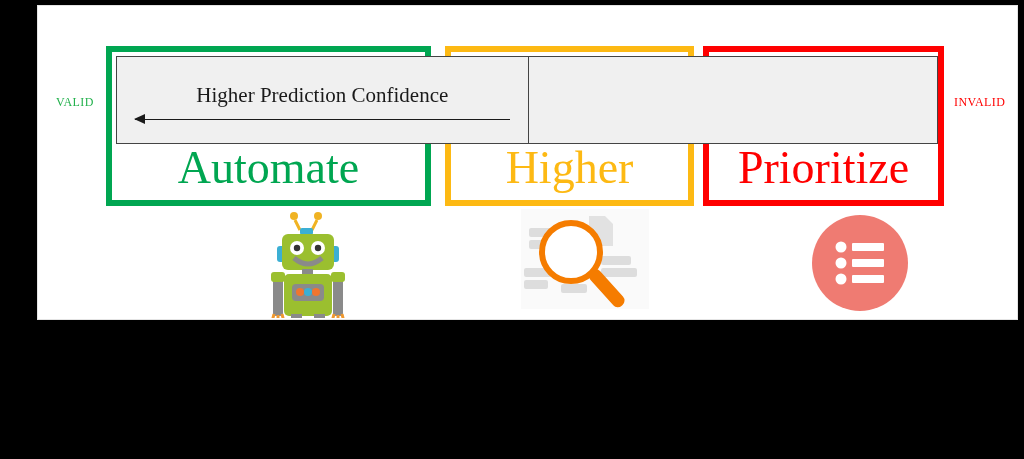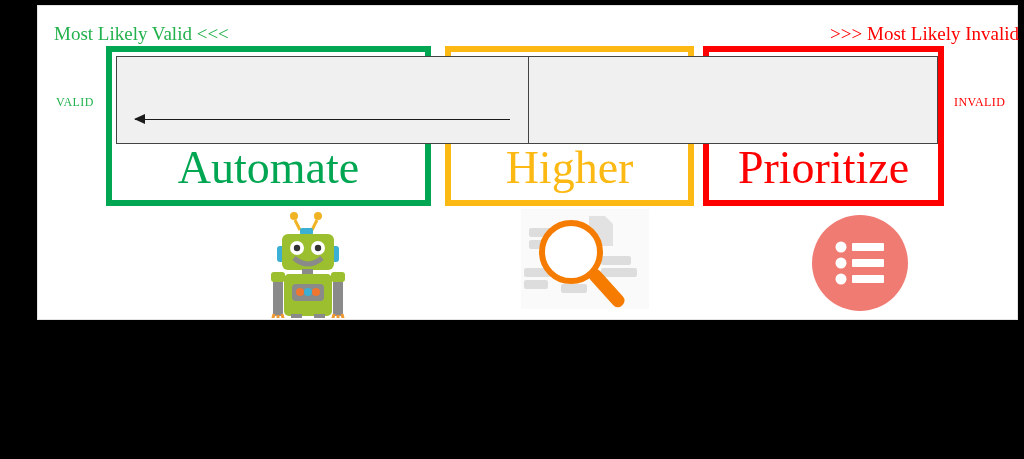--- a/index.html
+++ b/index.html
@@ -117,42 +117,41 @@
   .icon-realize{left:462px;top:200px;width:175px;height:115px;}
   .icon-prioritize{left:733px;top:205px;width:178px;height:110px;}
   .icon-slot svg{display:block;margin:0 auto;}
 </style>
 </head>
 <body>
 
 <div id="root">
   <div class="card">
 
-    <div class="corner-label corner-left">Most Likely Valid &lt;&lt;&lt;</div>
-
-    <div class="corner-label corner-right">&gt;&gt;&gt; Most Likely Invalid</div>
+
 
     <div class="side-label side-left">VALID</div>
 
     <div class="side-label side-right">INVALID</div>
 
     <div class="phase phase-automate">
       <div class="phase-name">Automate</div>
     </div>
 
     <div class="phase phase-realize">
       <div class="phase-name">Higher</div>
     </div>
 
     <div class="phase phase-prioritize">
       <div class="phase-name">Prioritize</div>
     </div>
 
     <div class="strip">
       <div class="strip-cell left">
+        <div class="strip-text">Higher Prediction Confidence</div>
         <div class="arrow-wrap">
           <div class="arrow-line"></div>
           <div class="arrow-head left"></div>
         </div>
       </div>
     </div>
 
     <div class="icon-slot icon-automate">
       <svg width="104" height="108" viewBox="0 0 104 108" xmlns="http://www.w3.org/2000/svg">
 

